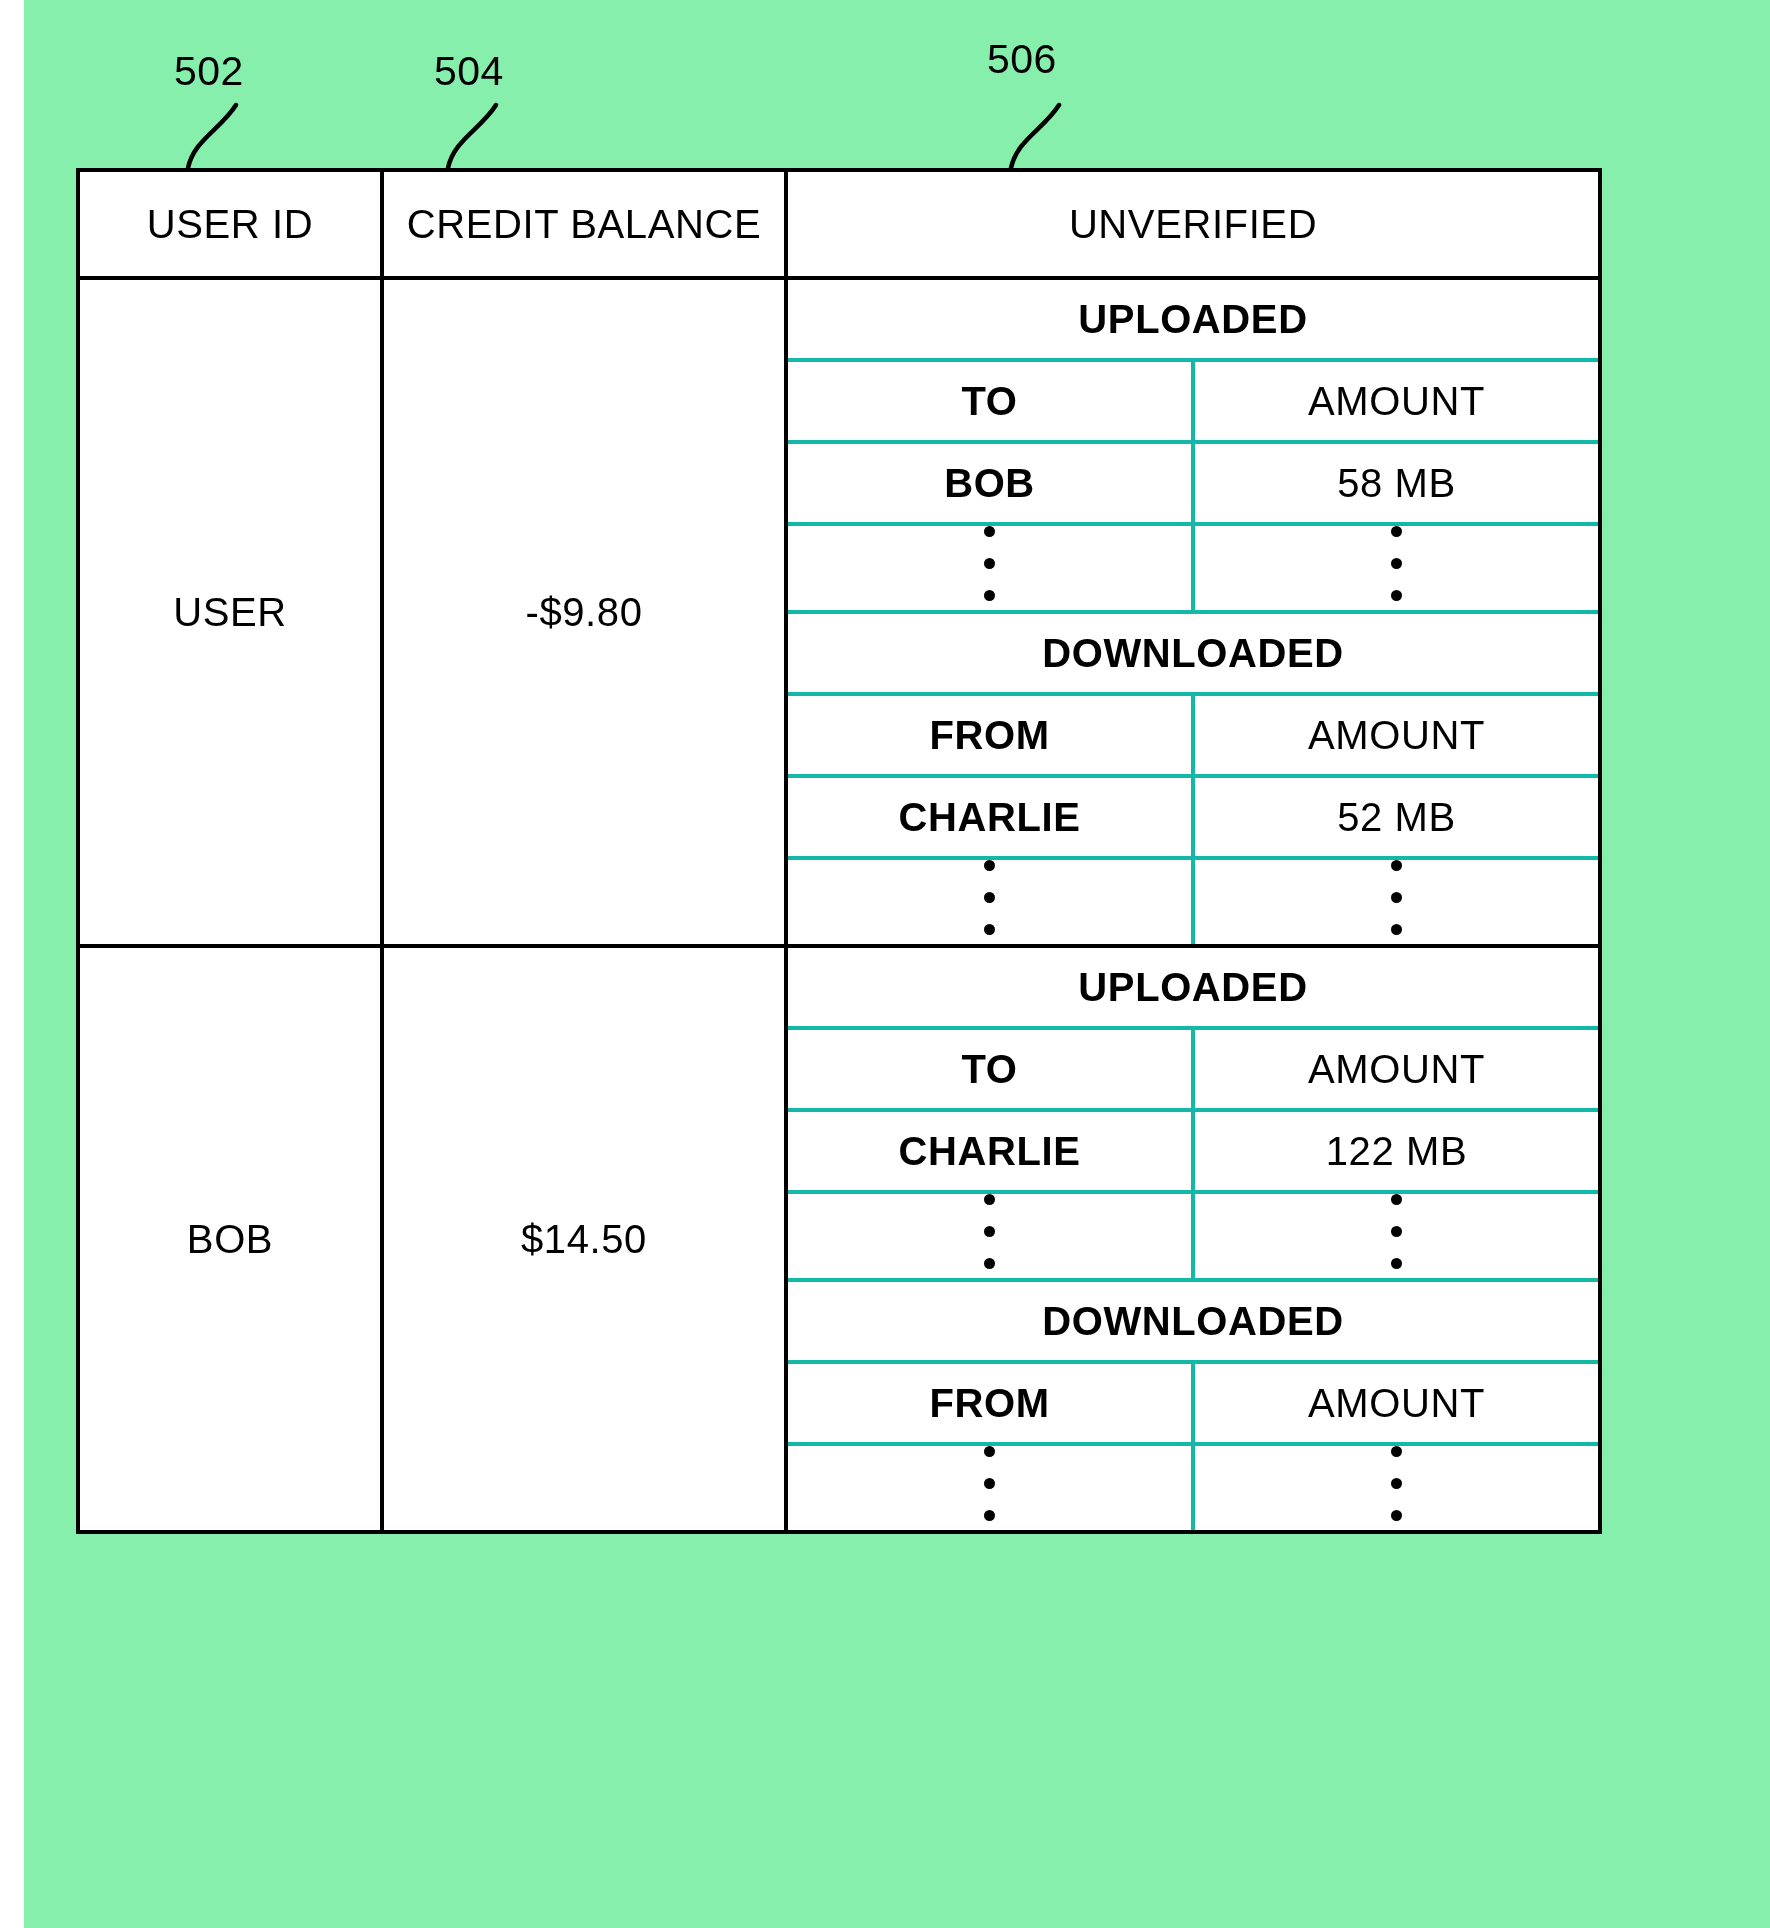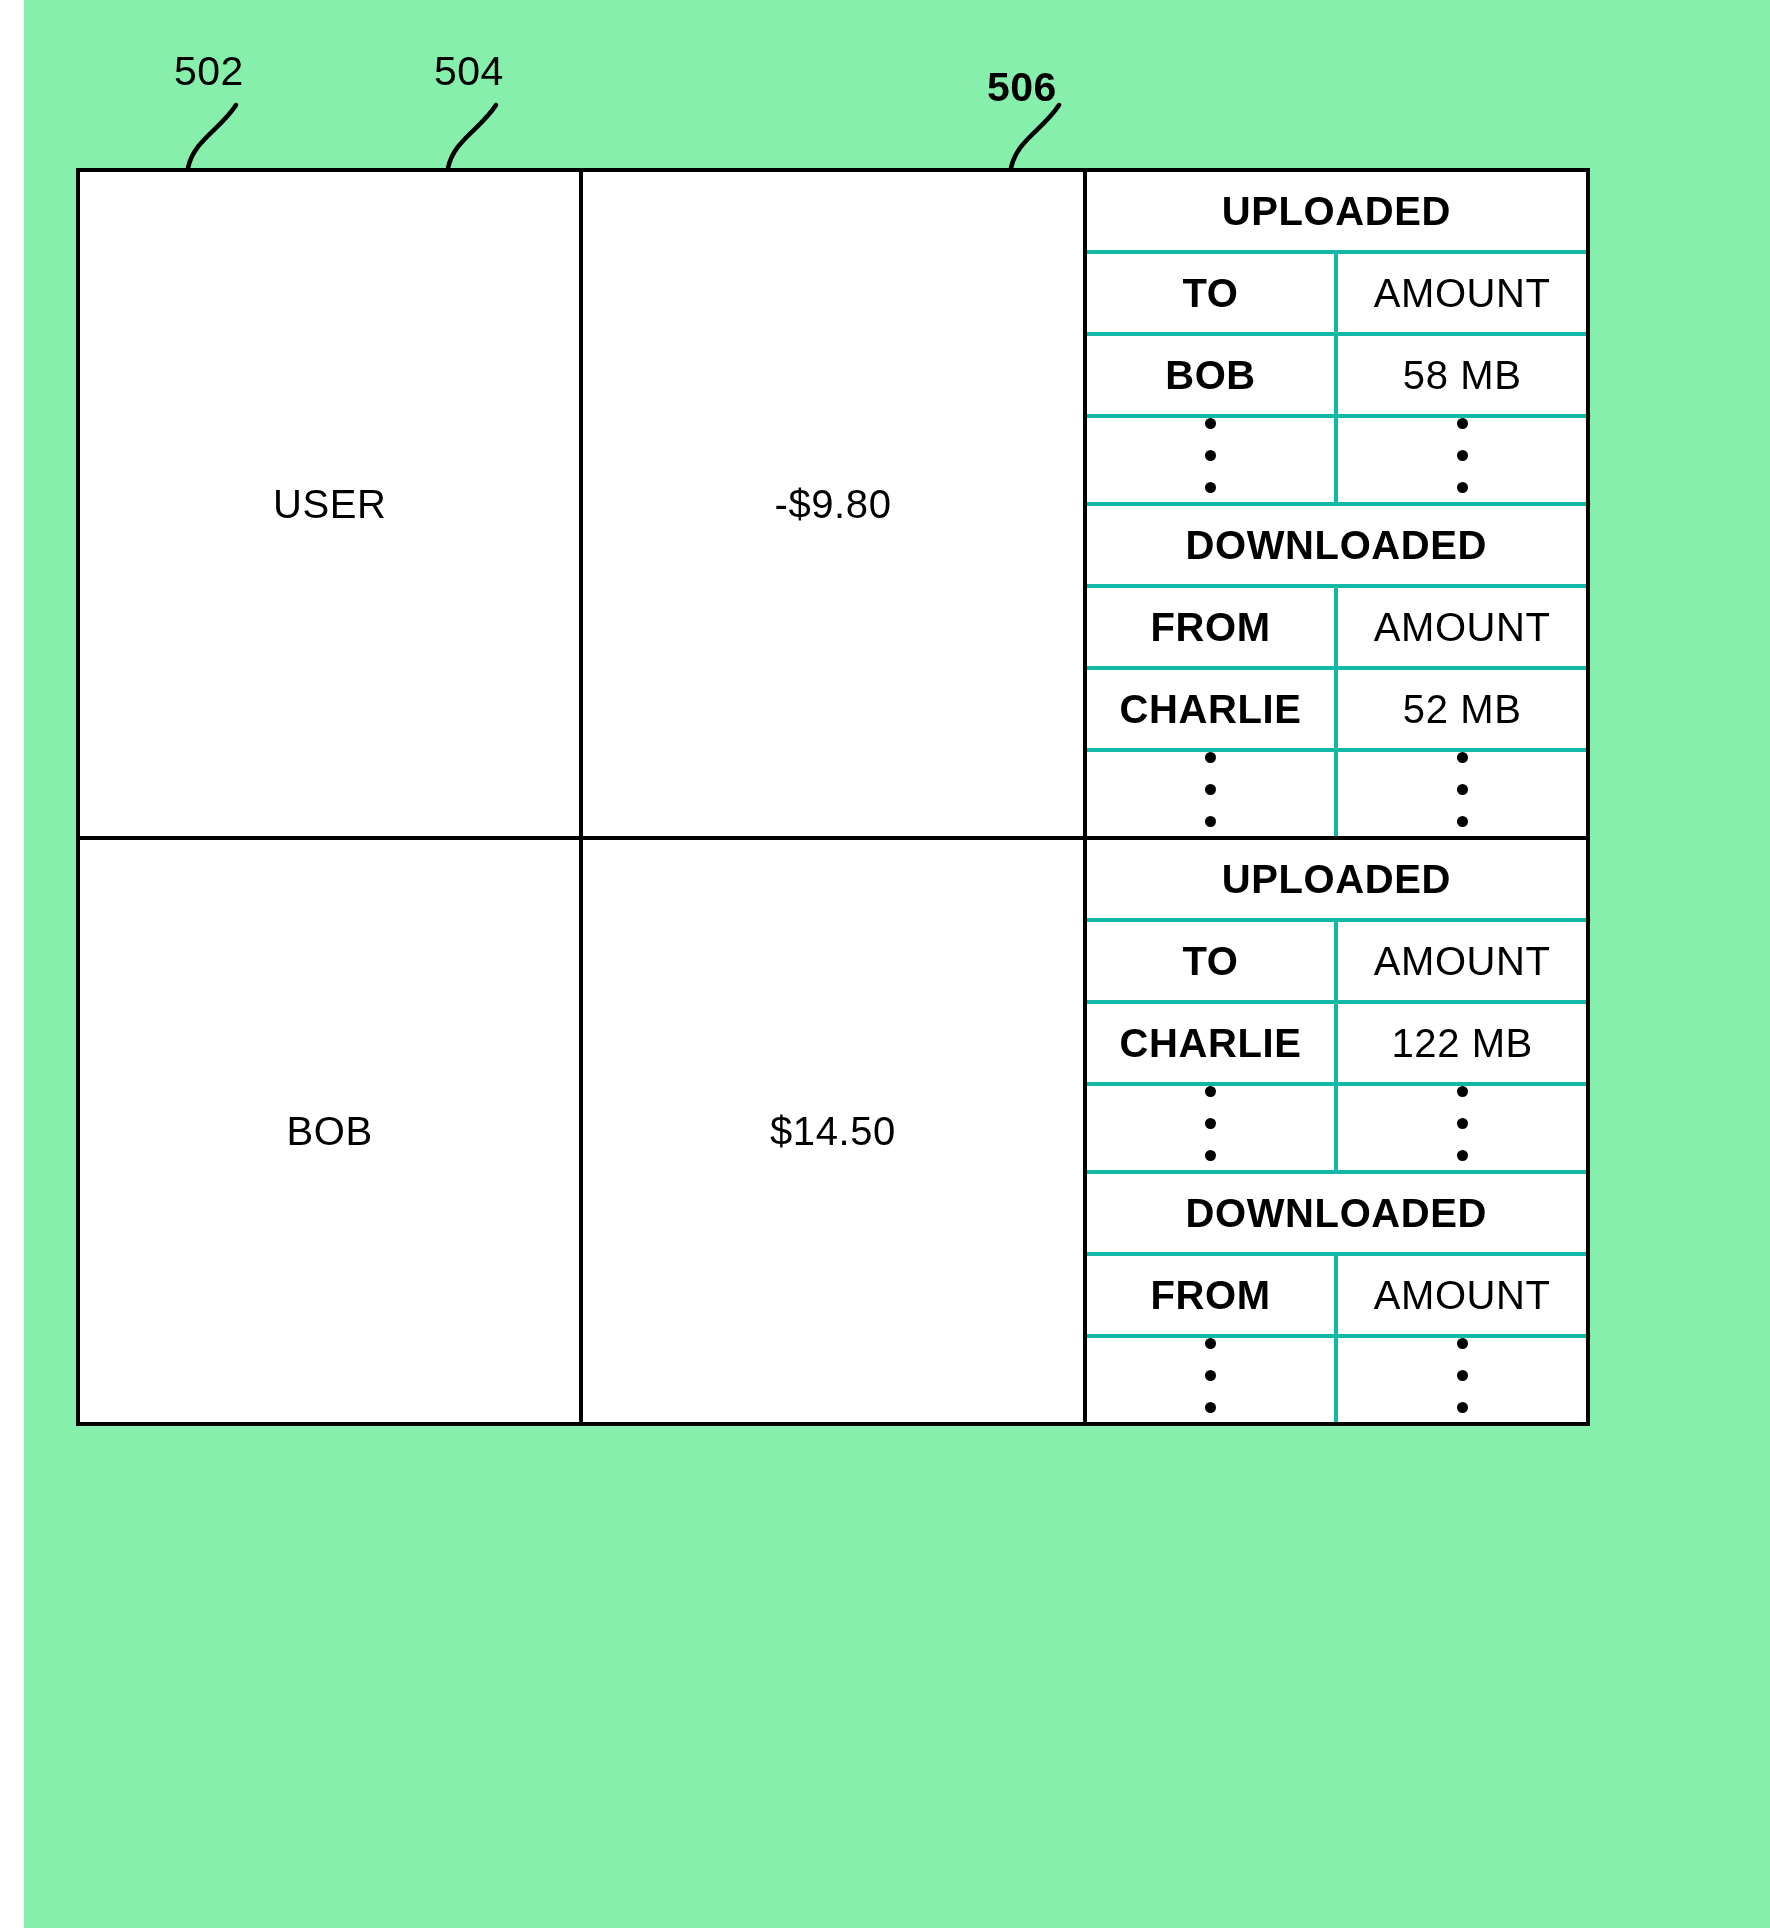--- a/index.html
+++ b/index.html
@@ -154,32 +154,37 @@
 
     <path d="M 1394 638 C 1372 652 1350 660 1316 648" fill="none" stroke="#000" stroke-width="4.5" stroke-linecap="round"></path>
 
     <path d="M 578 338 C 600 352 622 340 637 327" fill="none" stroke="#000" stroke-width="4.5" stroke-linecap="round"></path>
 
     <path d="M 578 658 C 600 672 622 660 637 647" fill="none" stroke="#000" stroke-width="4.5" stroke-linecap="round"></path>
   </svg>
 
   <div class="ref" style="left:150px; top:48px;">502</div>
   <div class="ref" style="left:410px; top:48px;">504</div>
-  <div class="ref" style="left:963px; top:64px;font-weight:bold;">506</div>
+  <div class="ref" style="left:963px; top:36px;">506</div>
   <div class="ref" style="left:1403px; top:188px;">508</div>
   <div class="ref" style="left:1403px; top:276px;">514</div>
   <div class="ref" style="left:1403px; top:538px;">510</div>
   <div class="ref" style="left:1403px; top:596px;">518</div>
   <div class="ref" style="left:518px; top:303px;">512</div>
   <div class="ref" style="left:518px; top:623px;">516</div>
 
   <div id="tablewrap">
     <table class="main">
       <tbody>
 
+        <tr>
+          <td class="col-user hdr-cell">USER ID</td>
+          <td class="col-credit hdr-cell">CREDIT BALANCE</td>
+          <td class="col-unver hdr-cell">UNVERIFIED</td>
+        </tr>
 
         <tr>
           <td class="usercell">USER</td>
           <td class="usercell">-$9.80</td>
           <td class="nest">
             <table class="sub">
               <tbody>
                 <tr>
                   <td class="section edge-l edge-r" colspan="2">UPLOADED</td>
                 </tr>

